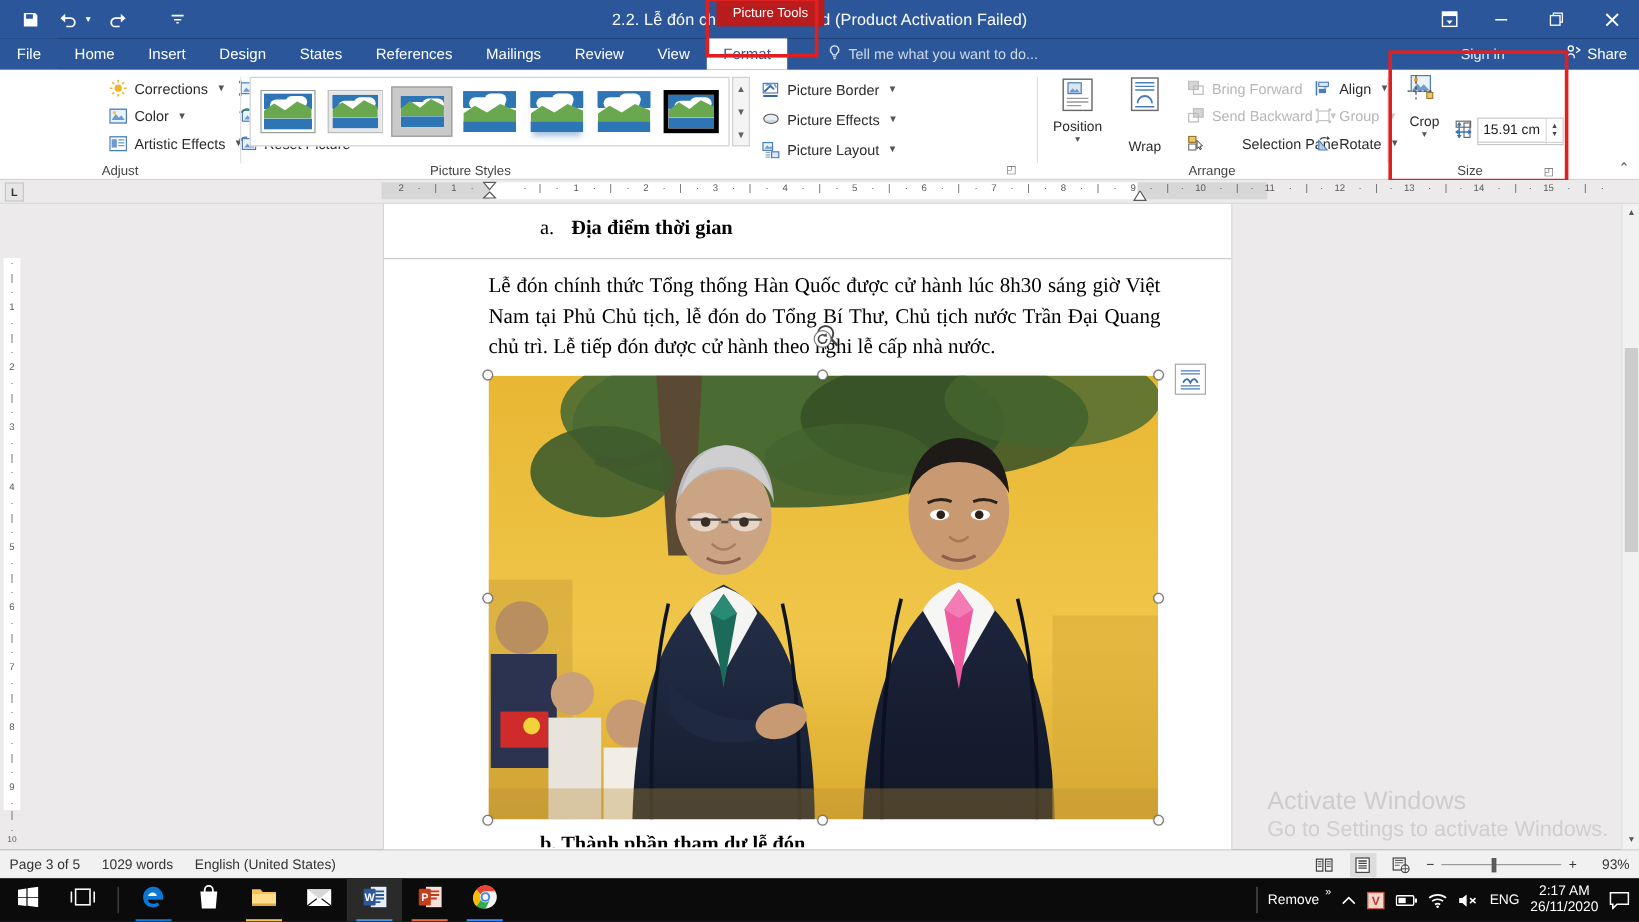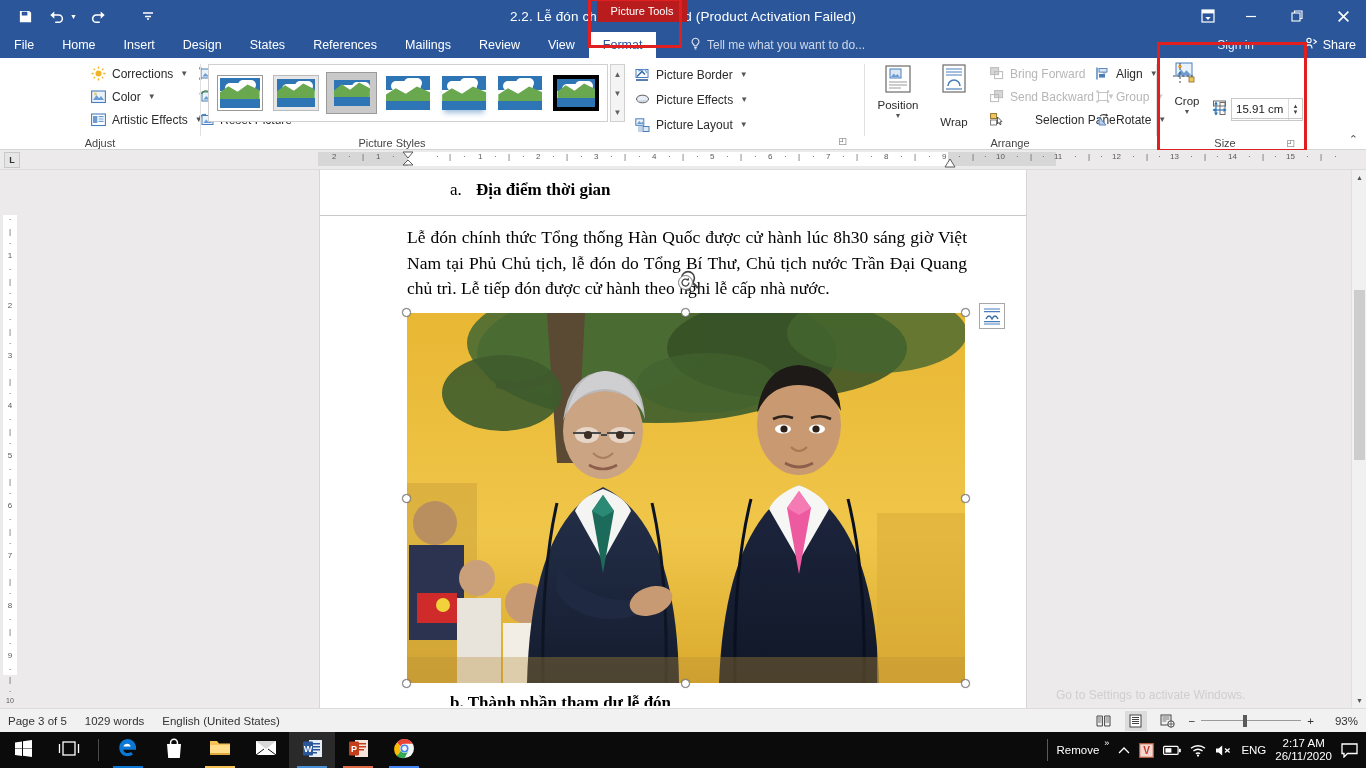--- a/index.html
+++ b/index.html
@@ -230,21 +230,21 @@
   .vscroll .up { top: 0; }
   .vscroll .down { bottom: 0; }
   .vscroll .thumbbar { position:absolute; left:2px; top:120px; width:11px; height:170px; background:#cdcdcd; }
 
   
   .watermark {
     position: absolute; right: 10px; bottom: 66px; text-align: left;
     color: #d0d0d0; pointer-events: none; width: 300px;
   }
   .wm1 { font-size: 21px; line-height: 26px; color: #cdcdcd; }
-  .wm2 { font-size: 12px; color: #cfcfcf; }
+  .wm2 { font-size: 18px; color: #cfcfcf; }
 
   
   .statusbar {
     position: absolute; bottom: 36px; left: 0; width: 1366px; height: 24px;
     background: #f1f1f1; border-top: 1px solid #dcdcdc;
     display: flex; align-items: center; font-size: 11.5px; color: #333;
   }
   .sb-left { display: flex; align-items: center; gap: 18px; padding-left: 8px; }
   .sb-right { position: absolute; right: 8px; display: flex; align-items: center; gap: 10px; }
   .viewbtn { width: 22px; height: 20px; display: flex; align-items: center; justify-content: center; color:#444; }
@@ -988,20 +988,21 @@
     </div>
   </div>
 
   <div class="vscroll">
     <div class="arrow up">▲</div>
     <div class="thumbbar"></div>
     <div class="arrow down">▼</div>
   </div>
 
   <div class="watermark">
+    <div class="wm1">Activate Windows</div>
     <div class="wm2">Go to Settings to activate Windows.</div>
   </div>
 
   <div class="statusbar">
     <div class="sb-left">
       <span>Page 3 of 5</span>
       <span>1029 words</span>
       <span>English (United States)</span>
     </div>
     <div class="sb-right">

